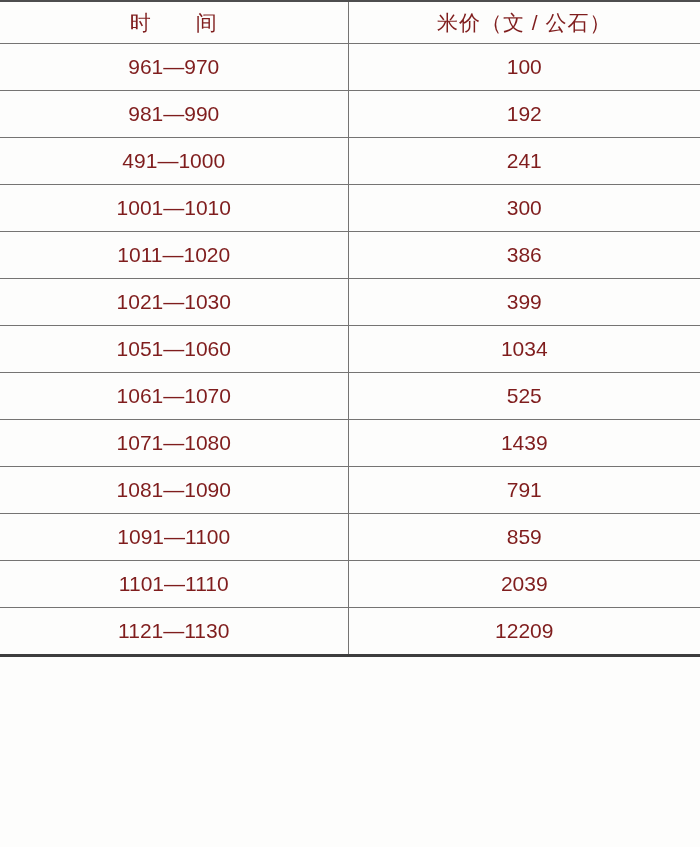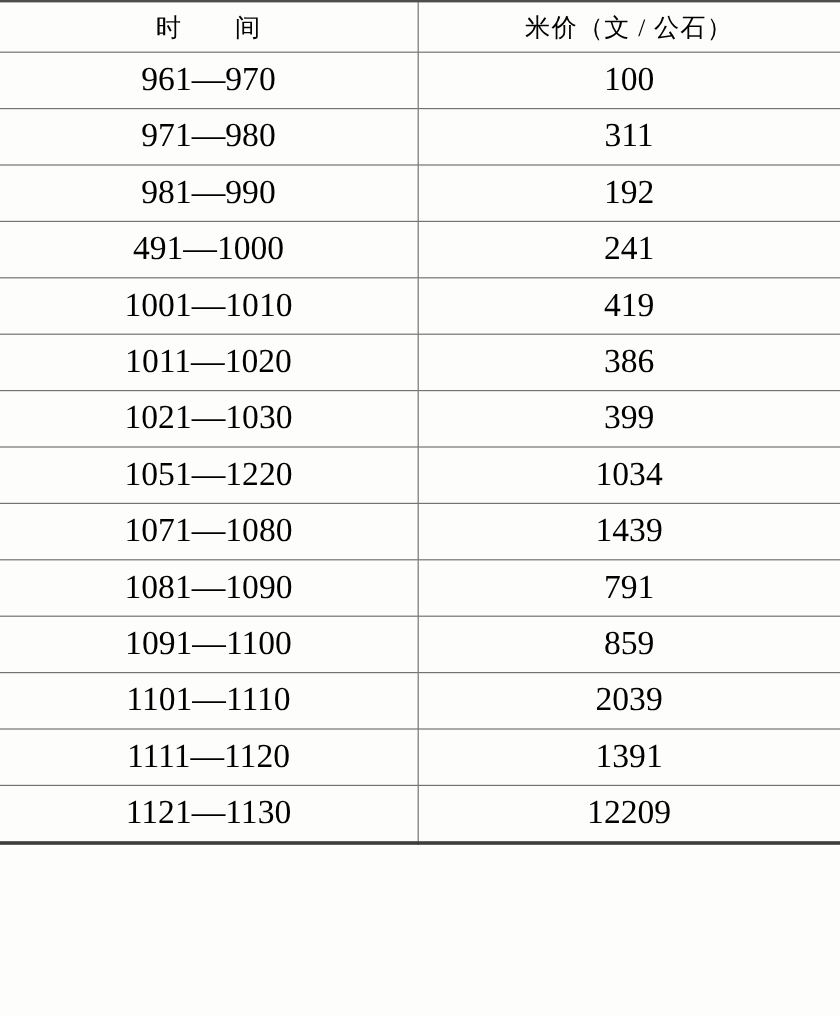--- a/index.html
+++ b/index.html
@@ -13,22 +13,22 @@
   .page {
     width: 700px;
     height: 847px;
     box-sizing: border-box;
     background: #fdfdfc;
   }
   table.price-table {
     width: 700px;
     border-collapse: collapse;
     table-layout: fixed;
-    font-family: Liberation Serif, serif;
-    color: #000000;
+    font-family: Liberation Sans, sans-serif;
+    color: #7f1d1d;
     border-top: 2px solid #4e4e4e;
     border-bottom: 3px solid #3d3d3d;
   }
   table.price-table th,
   table.price-table td {
     border-bottom: 1px solid #757473;
     text-align: center;
     vertical-align: middle;
     font-weight: normal;
     padding: 0;
@@ -41,21 +41,21 @@
   table.price-table td:first-child {
     border-right: 1px solid #757473;
   }
   table.price-table thead th {
     height: 41px;
     font-size: 21px;
     letter-spacing: 1px;
   }
   table.price-table tbody td {
     height: 46px;
-    font-size: 28px;
+    font-size: 21px;
   }
   table.price-table tbody tr:last-child td {
     border-bottom: none;
   }
 </style>
 </head>
 <body>
 
 <div class="page">
   <table class="price-table">
@@ -68,66 +68,62 @@
         <th>时　　间</th>
         <th>米价（文 / 公石）</th>
       </tr>
     </thead>
     <tbody>
         <tr>
           <td>961—970</td>
           <td>100</td>
         </tr>
         <tr>
-          <td>971—980</td>
-          <td>311</td>
-        </tr>
-        <tr>
           <td>981—990</td>
           <td>192</td>
         </tr>
         <tr>
           <td>491—1000</td>
           <td>241</td>
         </tr>
         <tr>
           <td>1001—1010</td>
-          <td>419</td>
+          <td>300</td>
         </tr>
         <tr>
           <td>1011—1020</td>
           <td>386</td>
         </tr>
         <tr>
           <td>1021—1030</td>
           <td>399</td>
         </tr>
         <tr>
-          <td>1051—1220</td>
+          <td>1051—1060</td>
           <td>1034</td>
+        </tr>
+        <tr>
+          <td>1061—1070</td>
+          <td>525</td>
         </tr>
         <tr>
           <td>1071—1080</td>
           <td>1439</td>
         </tr>
         <tr>
           <td>1081—1090</td>
           <td>791</td>
         </tr>
         <tr>
           <td>1091—1100</td>
           <td>859</td>
         </tr>
         <tr>
           <td>1101—1110</td>
           <td>2039</td>
         </tr>
         <tr>
-          <td>1111—1120</td>
-          <td>1391</td>
-        </tr>
-        <tr>
           <td>1121—1130</td>
           <td>12209</td>
         </tr>
       </tbody>
   </table>
 </div>
 
 </body></html>

